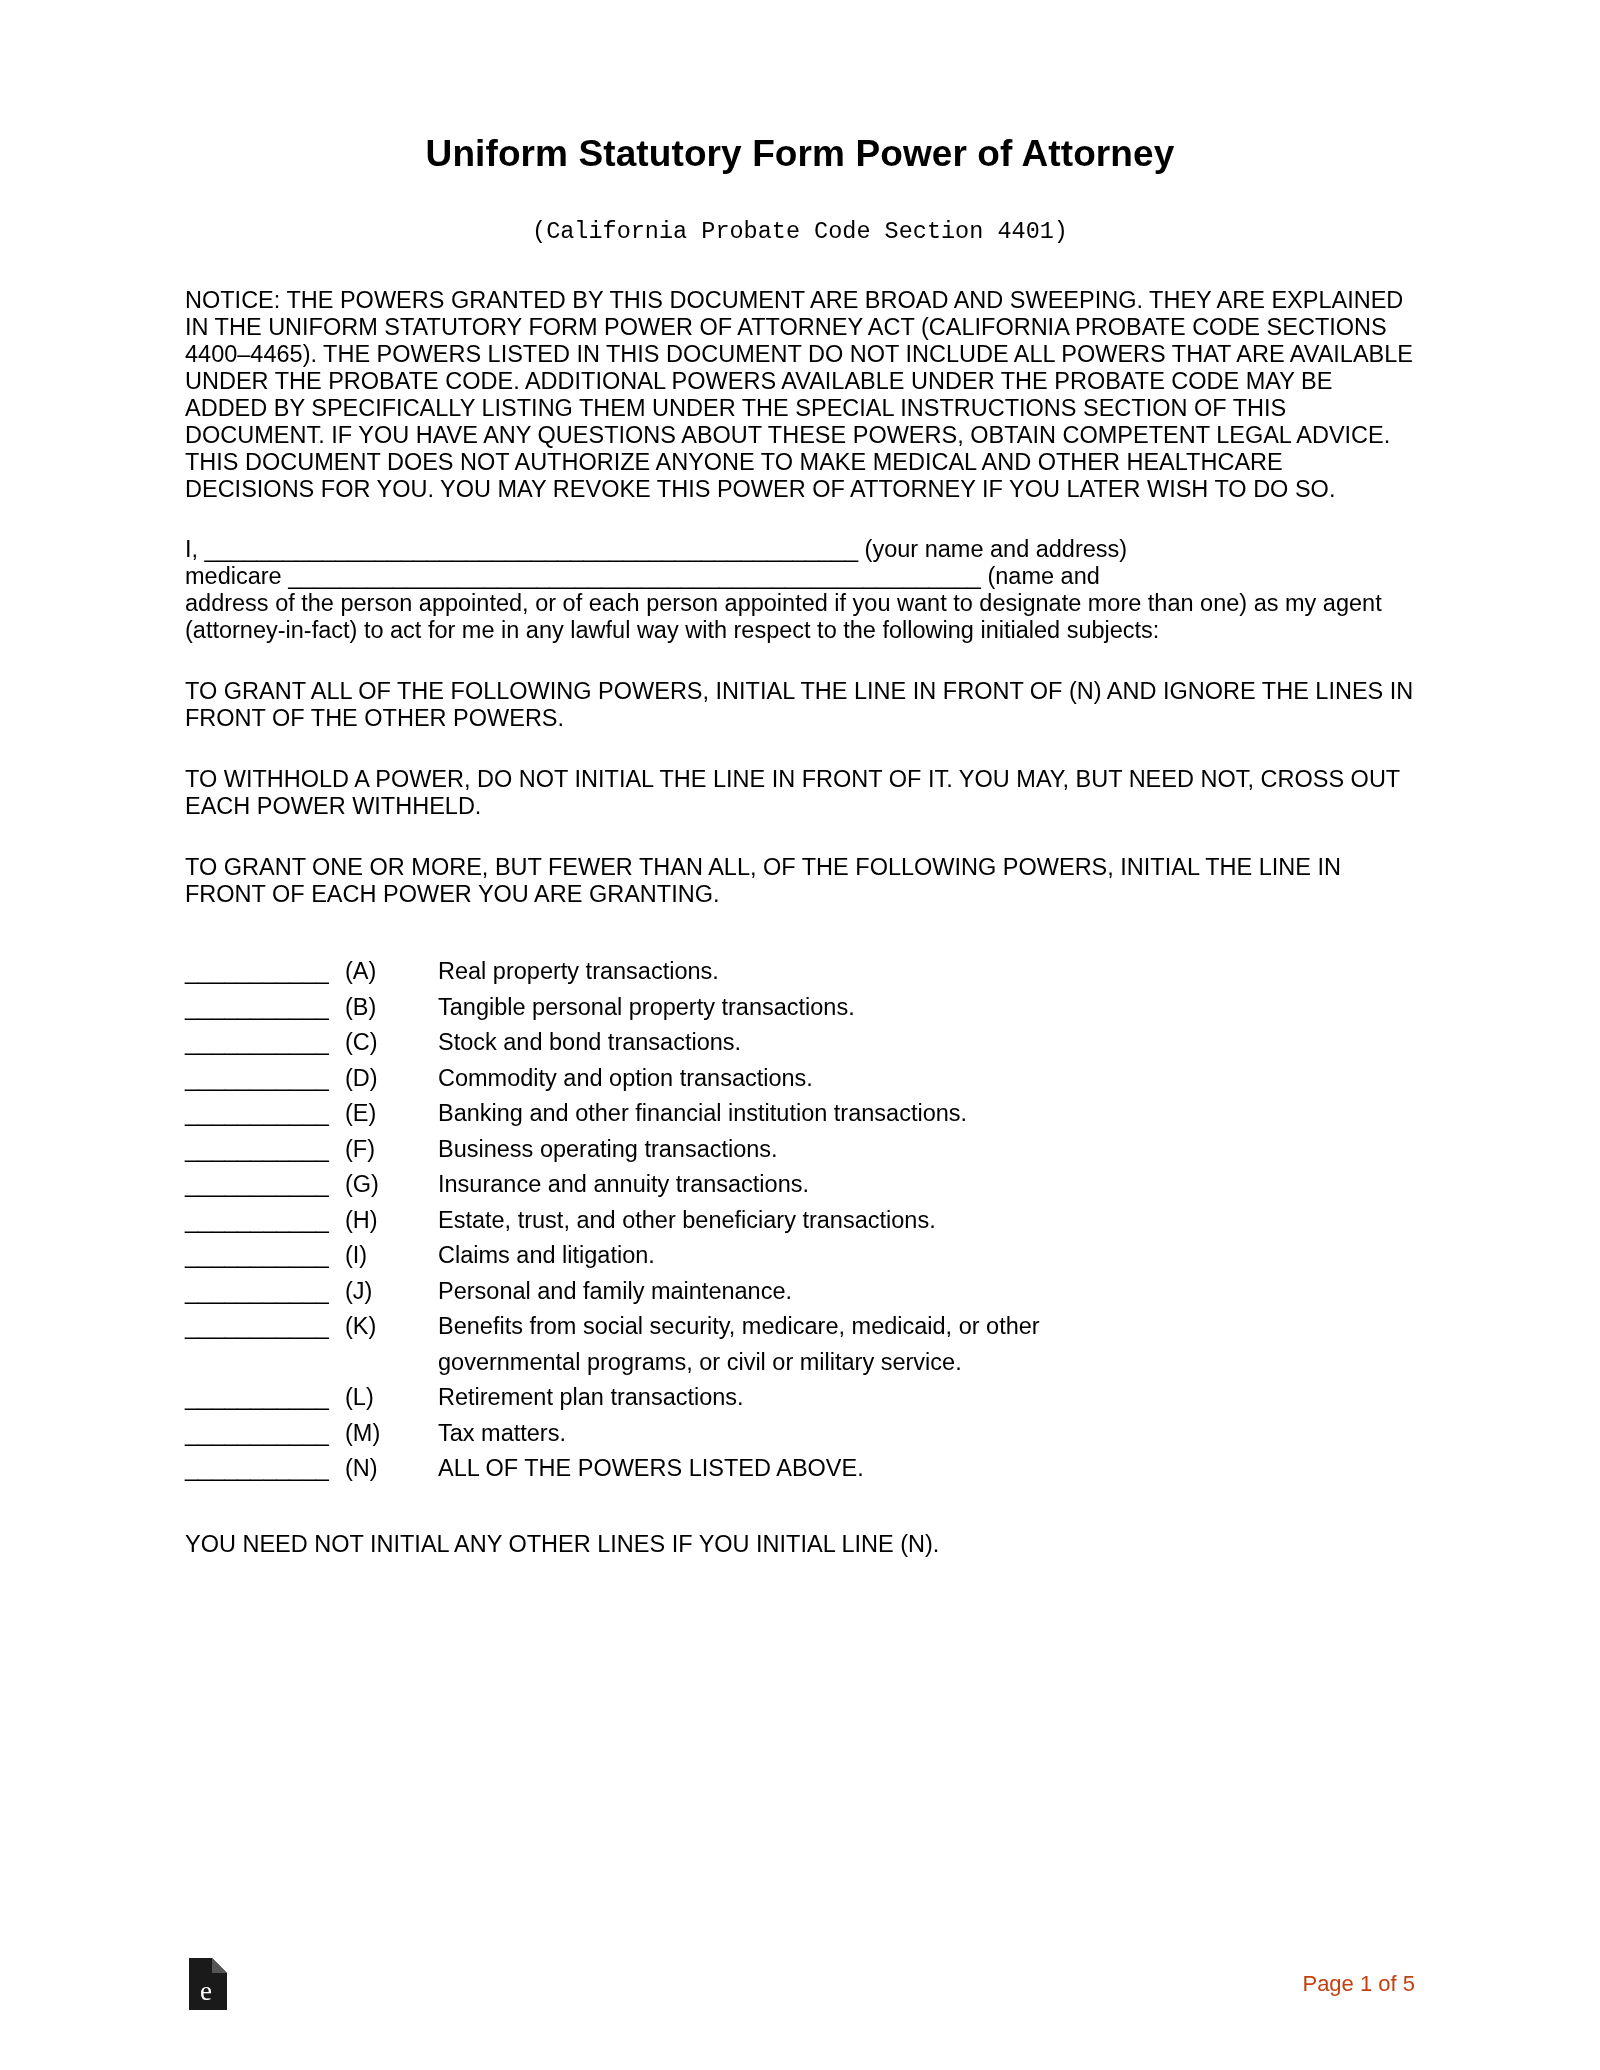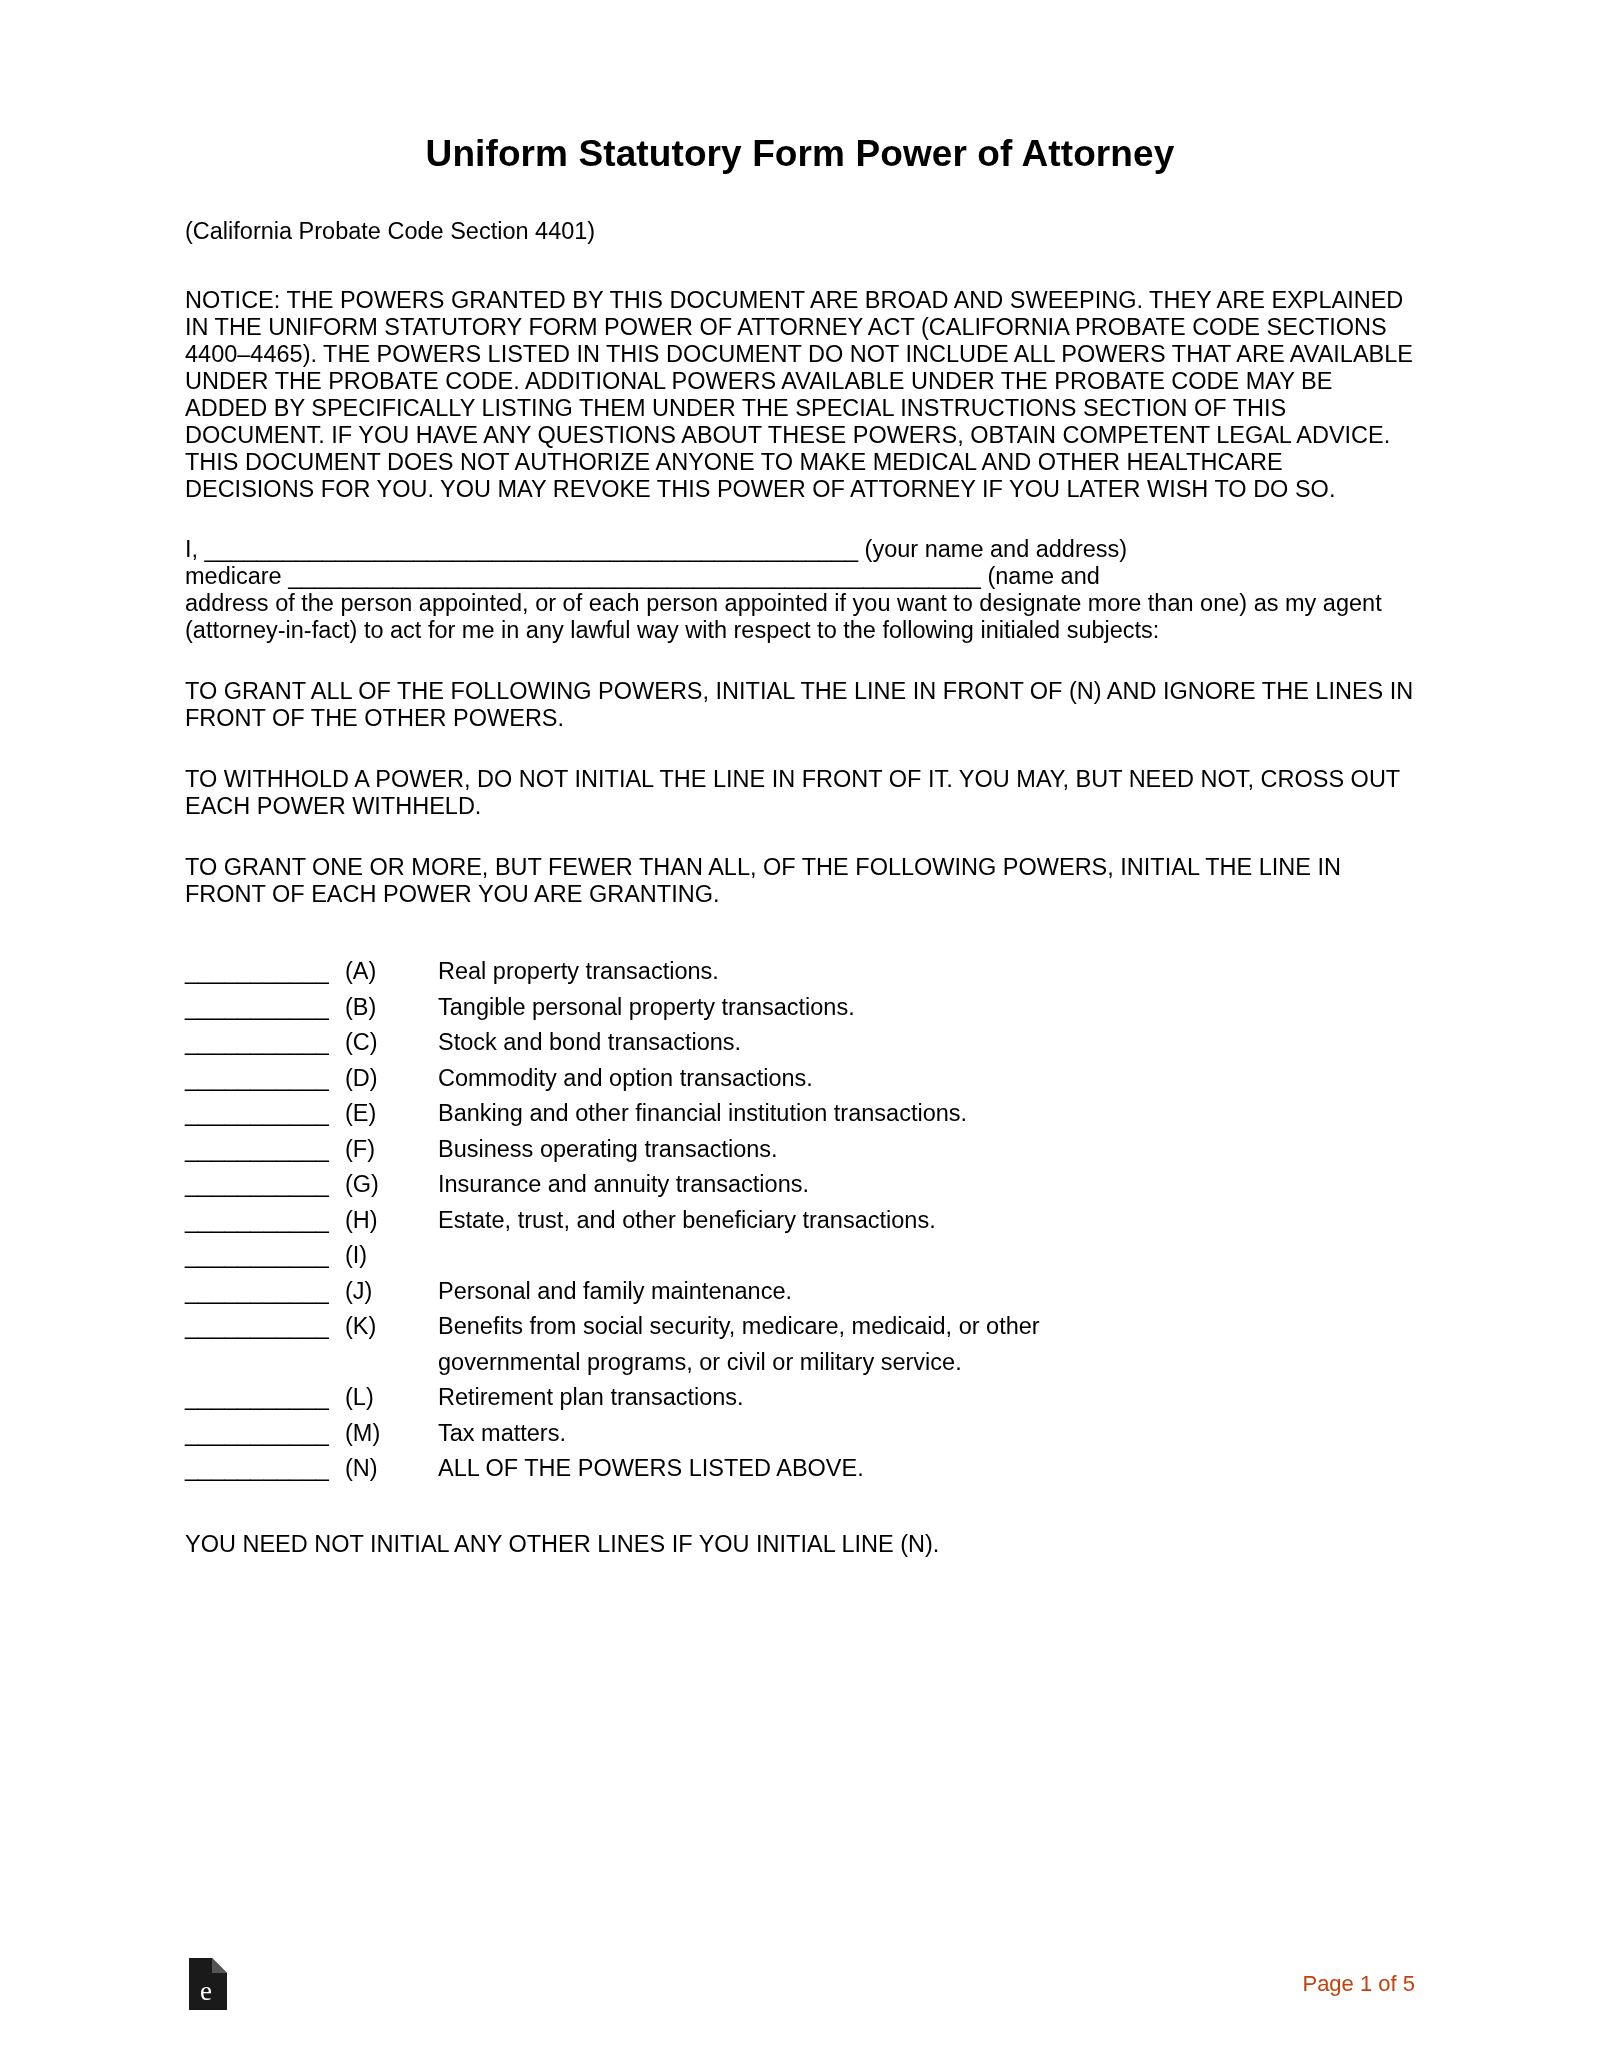--- a/index.html
+++ b/index.html
@@ -28,23 +28,24 @@
     width: 1230px;
   }
   .doc-title {
     text-align: center;
     font-size: 37px;
     font-weight: bold;
     margin-top: 125px;
     letter-spacing: 0.1px;
   }
   .doc-subtitle {
-    text-align: left;
+    text-align: center;
     font-size: 23.5px;
     margin-top: 43px;
+    font-family: Liberation Mono, monospace;
   }
   .para {
     font-size: 23.5px;
     line-height: 27px;
     margin-top: 33px;
     text-align: left;
   }
   .para.notice {
     margin-top: 42px;
   }
@@ -175,20 +176,21 @@
 
       <div class="power-row">
         <span class="power-blank">___________</span>
         <span class="power-letter">(H)</span>
         <span class="power-text">Estate, trust, and other beneficiary transactions.</span>
       </div>
 
       <div class="power-row">
         <span class="power-blank">___________</span>
         <span class="power-letter">(I)</span>
+        <span class="power-text">Claims and litigation.</span>
       </div>
 
       <div class="power-row">
         <span class="power-blank">___________</span>
         <span class="power-letter">(J)</span>
         <span class="power-text">Personal and family maintenance.</span>
       </div>
 
       <div class="power-row">
         <span class="power-blank">___________</span>

